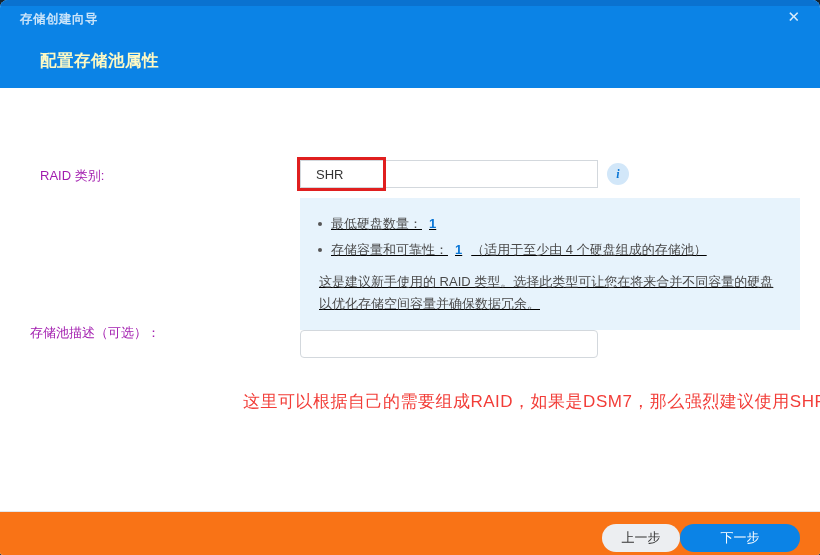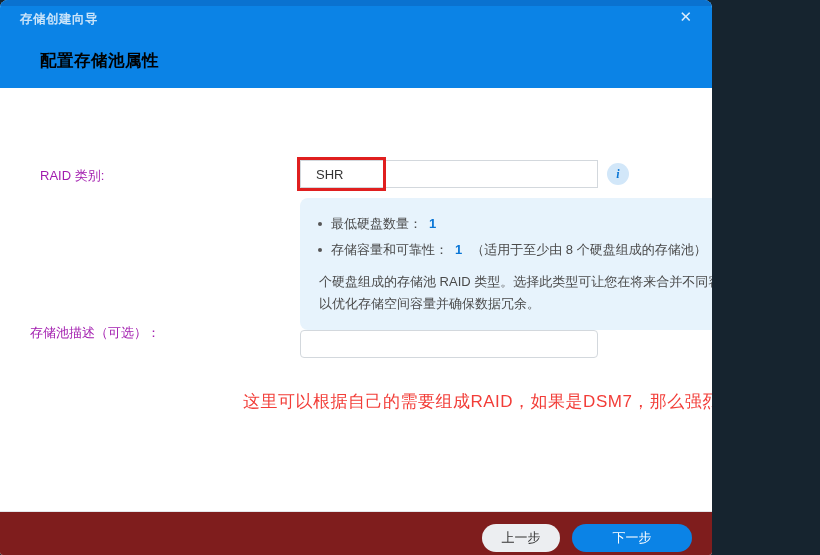--- a/index.html
+++ b/index.html
@@ -1,34 +1,34 @@
 <!DOCTYPE html>
 <html><head>
 <meta charset="utf-8">
 <style>
   * { margin:0; padding:0; box-sizing:border-box; }
   html,body { width:820px; height:555px; background:#16242f; font-family:"Liberation Sans","DejaVu Sans",sans-serif; }
   .dialog {
-    position:relative; width:712px; height:555px; background:#ffffff;
+    position:relative; width:820px; height:555px; background:#ffffff;
     border-radius:8px 8px 3px 3px; overflow:hidden;
   }
   
   .header { position:absolute; top:0; left:0; width:100%; height:88px; background:#0b83e6; }
   .top-strip { position:absolute; top:0; left:0; width:100%; height:6px; background:#0a72d0; }
   .titlebar-title {
     position:absolute; top:11px; left:20px; font-size:12.5px; font-weight:bold;
     color:#c9e3f9; letter-spacing:0.5px;
   }
   .close-icon {
     position:absolute; top:9px; right:20px; font-size:15px; color:#d9ecfc;
     cursor:pointer; font-weight:bold; line-height:1;
   }
   .heading {
     position:absolute; top:50px; left:40px; font-size:16.5px; font-weight:bold;
-    color:#000000; letter-spacing:0.5px;
+    color:#fef9c3; letter-spacing:0.5px;
   }
   
   .intro {
     position:absolute; top:122px; left:28px; right:24px;
     font-size:13px; color:#383838; line-height:1.4;
   }
   .field-label { position:absolute; font-size:13px; color:#a21caf; }
   .label-raid { top:167px; left:40px; }
   .label-desc { top:324px; left:30px; }
 
@@ -48,21 +48,21 @@
   }
   .info-icon {
     position:absolute; top:163px; left:607px; width:22px; height:22px;
     background:#d2e7f9; color:#0a76d6; border-radius:50%;
     font-size:12px; font-weight:bold; text-align:center; line-height:22px;
     font-family:"Liberation Serif","DejaVu Serif",serif; font-style:italic; cursor:pointer;
   }
   
   .info-panel {
     position:absolute; top:198px; left:300px; width:500px;
-    background:#e7f3fc; border-radius:8px; padding:13px 18px 15px 18px;
+    background:#e7f3fc; border-radius:0; padding:13px 18px 15px 18px;text-decoration:underline;
   }
   .bullet-line { display:flex; align-items:baseline; font-size:13px; color:#4a4a4a; line-height:26px; }
   .bullet-dot {
     width:4px; height:4px; border-radius:50%; background:#555;
     margin-right:9px; flex:0 0 auto; align-self:center;
   }
   .bullet-num { color:#0a76d6; font-weight:bold; margin-left:7px; }
   .bullet-suffix { margin-left:9px; }
   .panel-desc { margin-top:8px; font-size:13px; color:#4a4a4a; line-height:1.7; padding-left:1px; }
   
@@ -73,23 +73,23 @@
     font-family:"Liberation Sans","DejaVu Sans",sans-serif;
   }
   
   .annotation {
     position:absolute; top:390px; left:243px; font-size:17px; color:#f23d38;
     letter-spacing:0.5px; white-space:nowrap;
   }
   
   .footer {
     position:absolute; bottom:0; left:0; width:100%; height:44px;
-    border-top:1px solid #e4e6ea; background:#7f1d1d;
+    border-top:1px solid #e4e6ea; background:#f97316;
     display:flex; justify-content:flex-end; align-items:center;
-    padding:8px 20px 0 0; gap:12px;
+    padding:8px 20px 0 0; 
   }
   .btn {
     height:28px; border:none; border-radius:14px; font-size:13px; cursor:pointer;
     font-family:"Liberation Sans","DejaVu Sans",sans-serif;
   }
   .btn-back { width:78px; background:#eceef1; color:#333; }
   .btn-next { width:120px; background:#0b83e6; color:#fff; }
 </style>
 </head>
 <body>
@@ -117,23 +117,23 @@
   <div class="info-panel">
     <div class="bullet-line">
       <span class="bullet-dot"></span>
       <span>最低硬盘数量：</span>
       <span class="bullet-num">1</span>
     </div>
     <div class="bullet-line">
       <span class="bullet-dot"></span>
       <span>存储容量和可靠性：</span>
       <span class="bullet-num">1</span>
-      <span class="bullet-suffix">（适用于至少由 8 个硬盘组成的存储池）</span>
+      <span class="bullet-suffix">（适用于至少由 4 个硬盘组成的存储池）</span>
     </div>
-    <p class="panel-desc">个硬盘组成的存储池 RAID 类型。选择此类型可让您在将来合并不同容量的硬盘以优化存储空间容量并确保数据冗余。</p>
+    <p class="panel-desc">这是建议新手使用的 RAID 类型。选择此类型可让您在将来合并不同容量的硬盘以优化存储空间容量并确保数据冗余。</p>
   </div>
 
   <label class="field-label label-desc">存储池描述（可选）：</label>
   <input class="text-input" type="text" value="" style="">
 
   <p class="annotation">这里可以根据自己的需要组成RAID，如果是DSM7，那么强烈建议使用SHR</p>
 
   <div class="footer">
     <button class="btn btn-back">上一步</button>
     <button class="btn btn-next">下一步</button>

